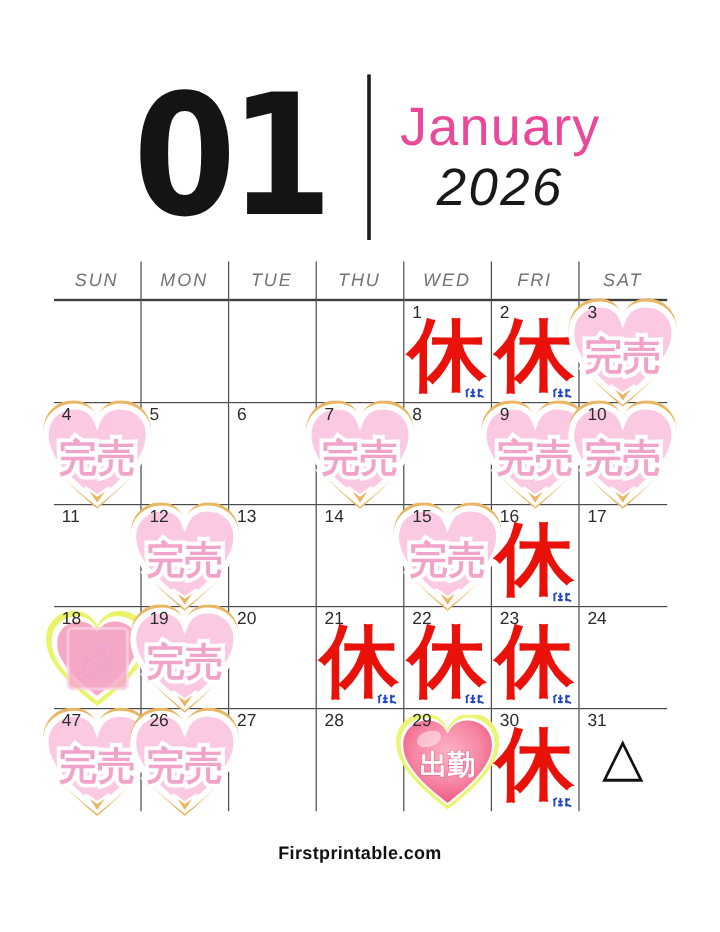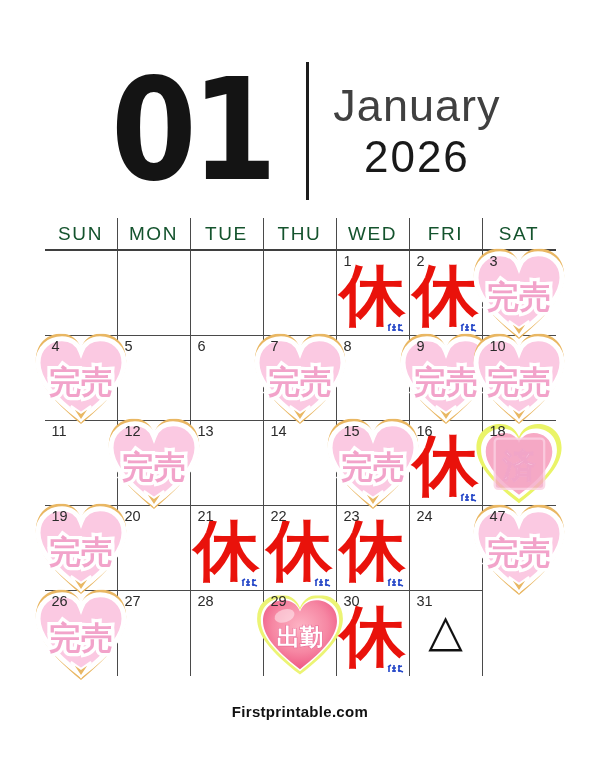--- a/index.html
+++ b/index.html
@@ -5,32 +5,32 @@
   html,body{margin:0;padding:0;background:#ffffff;}
   .page{width:600px;height:777px;background:#fff;overflow:hidden;position:relative;
         font-family:"Liberation Sans", sans-serif;color:#1a1a1a;}
 
   
   .title-row{margin-top:60px;display:flex;justify-content:center;align-items:center;gap:24px;height:142px;}
   .month-num{font-size:140px;font-weight:800;letter-spacing:-6px;line-height:1;color:#141414;
              font-family:"DejaVu Sans", sans-serif;transform:scaleX(.88);}
   .title-divider{width:3px;height:138px;background:#1c1c1c;}
   .month-text{text-align:center;line-height:1.15;}
-  .month-name{font-size:45px;font-weight:500;color:#404040;letter-spacing:1px;}
-  .year{font-size:44px;font-weight:500;color:#191919;letter-spacing:2px;}
+  .month-name{font-size:45px;font-weight:500;color:#ec4899;letter-spacing:1px;}
+  .year{font-size:44px;font-weight:500;color:#191919;letter-spacing:2px;font-style:italic;}
 
   .holidays{margin-top:22px;text-align:center;font-size:11.8px;color:#1f1f1f;}
 
   
   .calendar{width:511px;margin:16px auto 0;display:grid;
             grid-template-columns:repeat(7,1fr);
             grid-template-rows:33px repeat(5,85px);}
   .hcell{display:flex;align-items:center;justify-content:center;
-         font-size:19px;font-weight:500;letter-spacing:1.6px;color:#14532d;
-         border-right:1px solid #4a4a4a;border-bottom:2px solid #3f3f3f;}
+         font-size:15px;font-weight:500;letter-spacing:1.6px;color:#737373;
+         border-right:1px solid #4a4a4a;border-bottom:2px solid #3f3f3f;font-style:italic;}
   .hcell:nth-child(7n){border-right:none;}
   .cell{position:relative;border-right:1px solid #4a4a4a;border-bottom:1px solid #4a4a4a;}
   .cell:nth-child(7n){border-right:none;}
   .cell.lastrow{border-bottom:none;}
   .dn{position:absolute;top:3px;left:7px;font-size:14.5px;color:#2b2b2b;z-index:4;line-height:1;}
 
   
   .stamp{position:absolute;left:50%;top:50%;transform:translate(-50%,-48%);z-index:3;pointer-events:none;}
   .rest-char{font-size:66px;font-weight:700;color:#e9120b;line-height:.95;
              font-family:sans-serif;display:block;}
@@ -216,20 +216,23 @@
       </div>
     <div class="cell">
         <span class="dn">16</span>
       <div class="stamp rest">
           <span class="rest-char">休</span>
         </div>
       <svg class="wm" viewBox="0 0 18 11">
           <use href="#wmP"></use>
         </svg>
       </div>
+    <div class="cell">
+        <span class="dn">17</span>
+      </div>
 
     <div class="cell">
         <span class="dn">18</span>
       <div class="stamp">
         <svg class="ds" viewBox="0 0 100 92">
           <use href="#heartP" fill="#eaf468" transform="translate(50 46) scale(1.1) translate(-50 -46)"></use>
           <use href="#heartP" fill="#ffffff" transform="translate(50 46) scale(0.98) translate(-50 -46)"></use>
           <use href="#heartP" fill="#f7a9c4" transform="translate(50 46) scale(0.86) translate(-50 -46)"></use>
           <rect x="23" y="17" width="55" height="56" rx="4" fill="#f5a8c6" opacity="0.82" stroke="#fbd1e3" stroke-width="2.5"></rect>
           <text class="stamp-text" x="50" y="60" text-anchor="middle" font-size="36" fill="#fff7fb" stroke="#f1a5c8" stroke-width="1.2">済</text>

